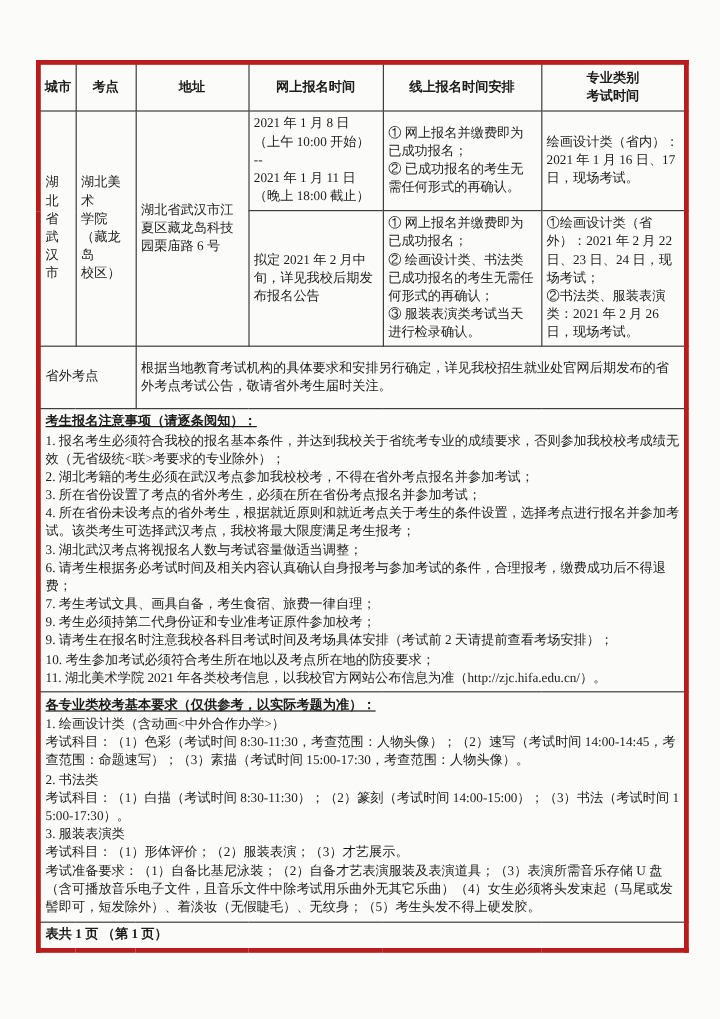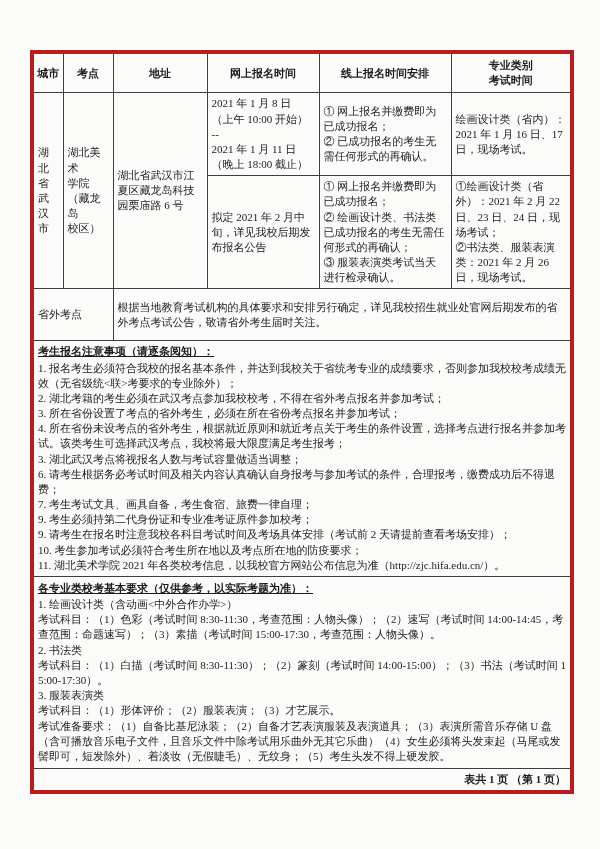--- a/index.html
+++ b/index.html
@@ -38,21 +38,21 @@
     margin-top:38px;
   }
   .req-cell { padding-top:16px; }
   .sec-title {
     font-weight:bold; text-decoration:underline;
     margin:0 0 1px 0;
   }
   .note-item { margin:0; }
   .req-heading { font-weight:normal; }
   .footer-cell {
-    text-align:right; font-weight:bold; font-size:11px;
+    text-align:left; font-weight:bold; font-size:11px;
     padding:4px 2px;
   }
 </style>
 </head>
 <body>
 
 <div class="page">
 
 
   <table class="main">

